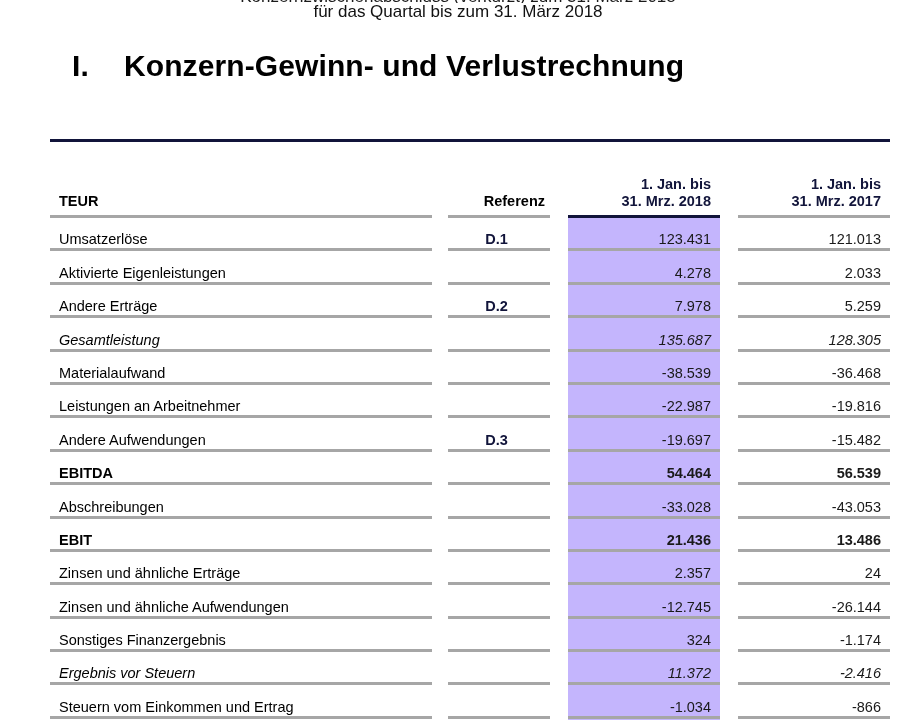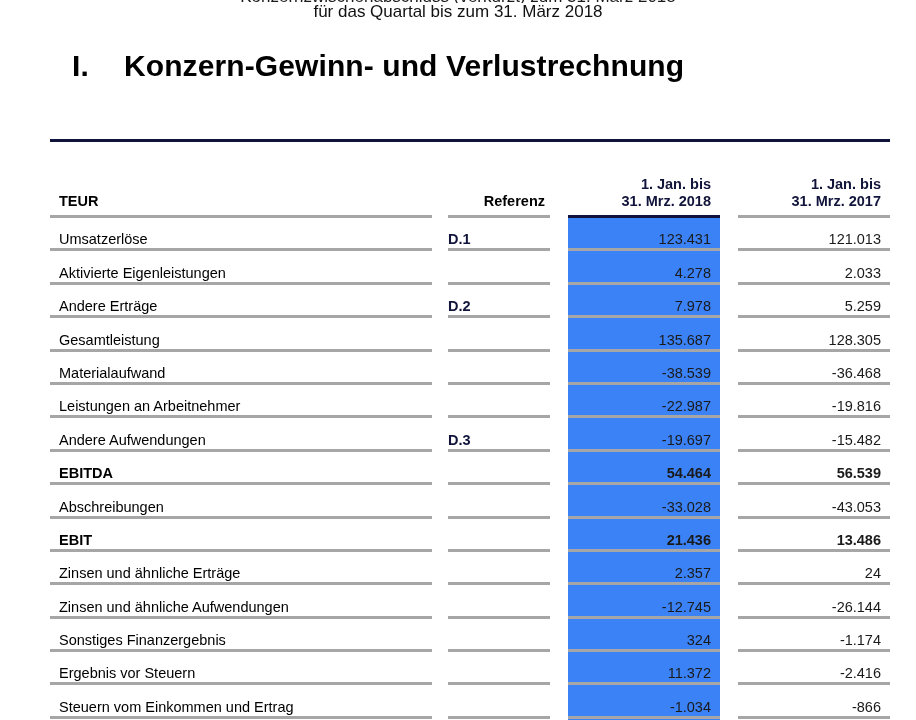--- a/index.html
+++ b/index.html
@@ -141,39 +141,39 @@
   tr.data-row td.gapcell {
     border-bottom: none;
   }
   td.c-desc {
     text-align: left;
     padding-left: 9px;
     font-size: 14.5px;
     color: #000000;
   }
   td.c-ref {
-    text-align: left;
+    text-align: center;
     padding-right: 5px;
     font-size: 14.5px;
     font-weight: bold;
     color: #11143a;
   }
   td.c-num {
     text-align: right;
     padding-right: 9px;
     font-size: 14.5px;
     color: #1a1a1a;
   }
   td.c-num.shade {
-    background: #3b82f6;
+    background: #c4b5fd;
   }
 
   
   tr.r-italic td.c-desc,
-  tr.r-italic td.c-num { }
+  tr.r-italic td.c-num { font-style: italic; }
   tr.r-bold   td.c-desc,
   tr.r-bold   td.c-num { font-weight: bold; }
 </style>
 </head>
 <body>
 
 <div class="clipped-line-wrap">
   <div class="clipped-line">Konzernzwischenabschluss (verkürzt) zum 31. März 2018</div>
 </div>
 

